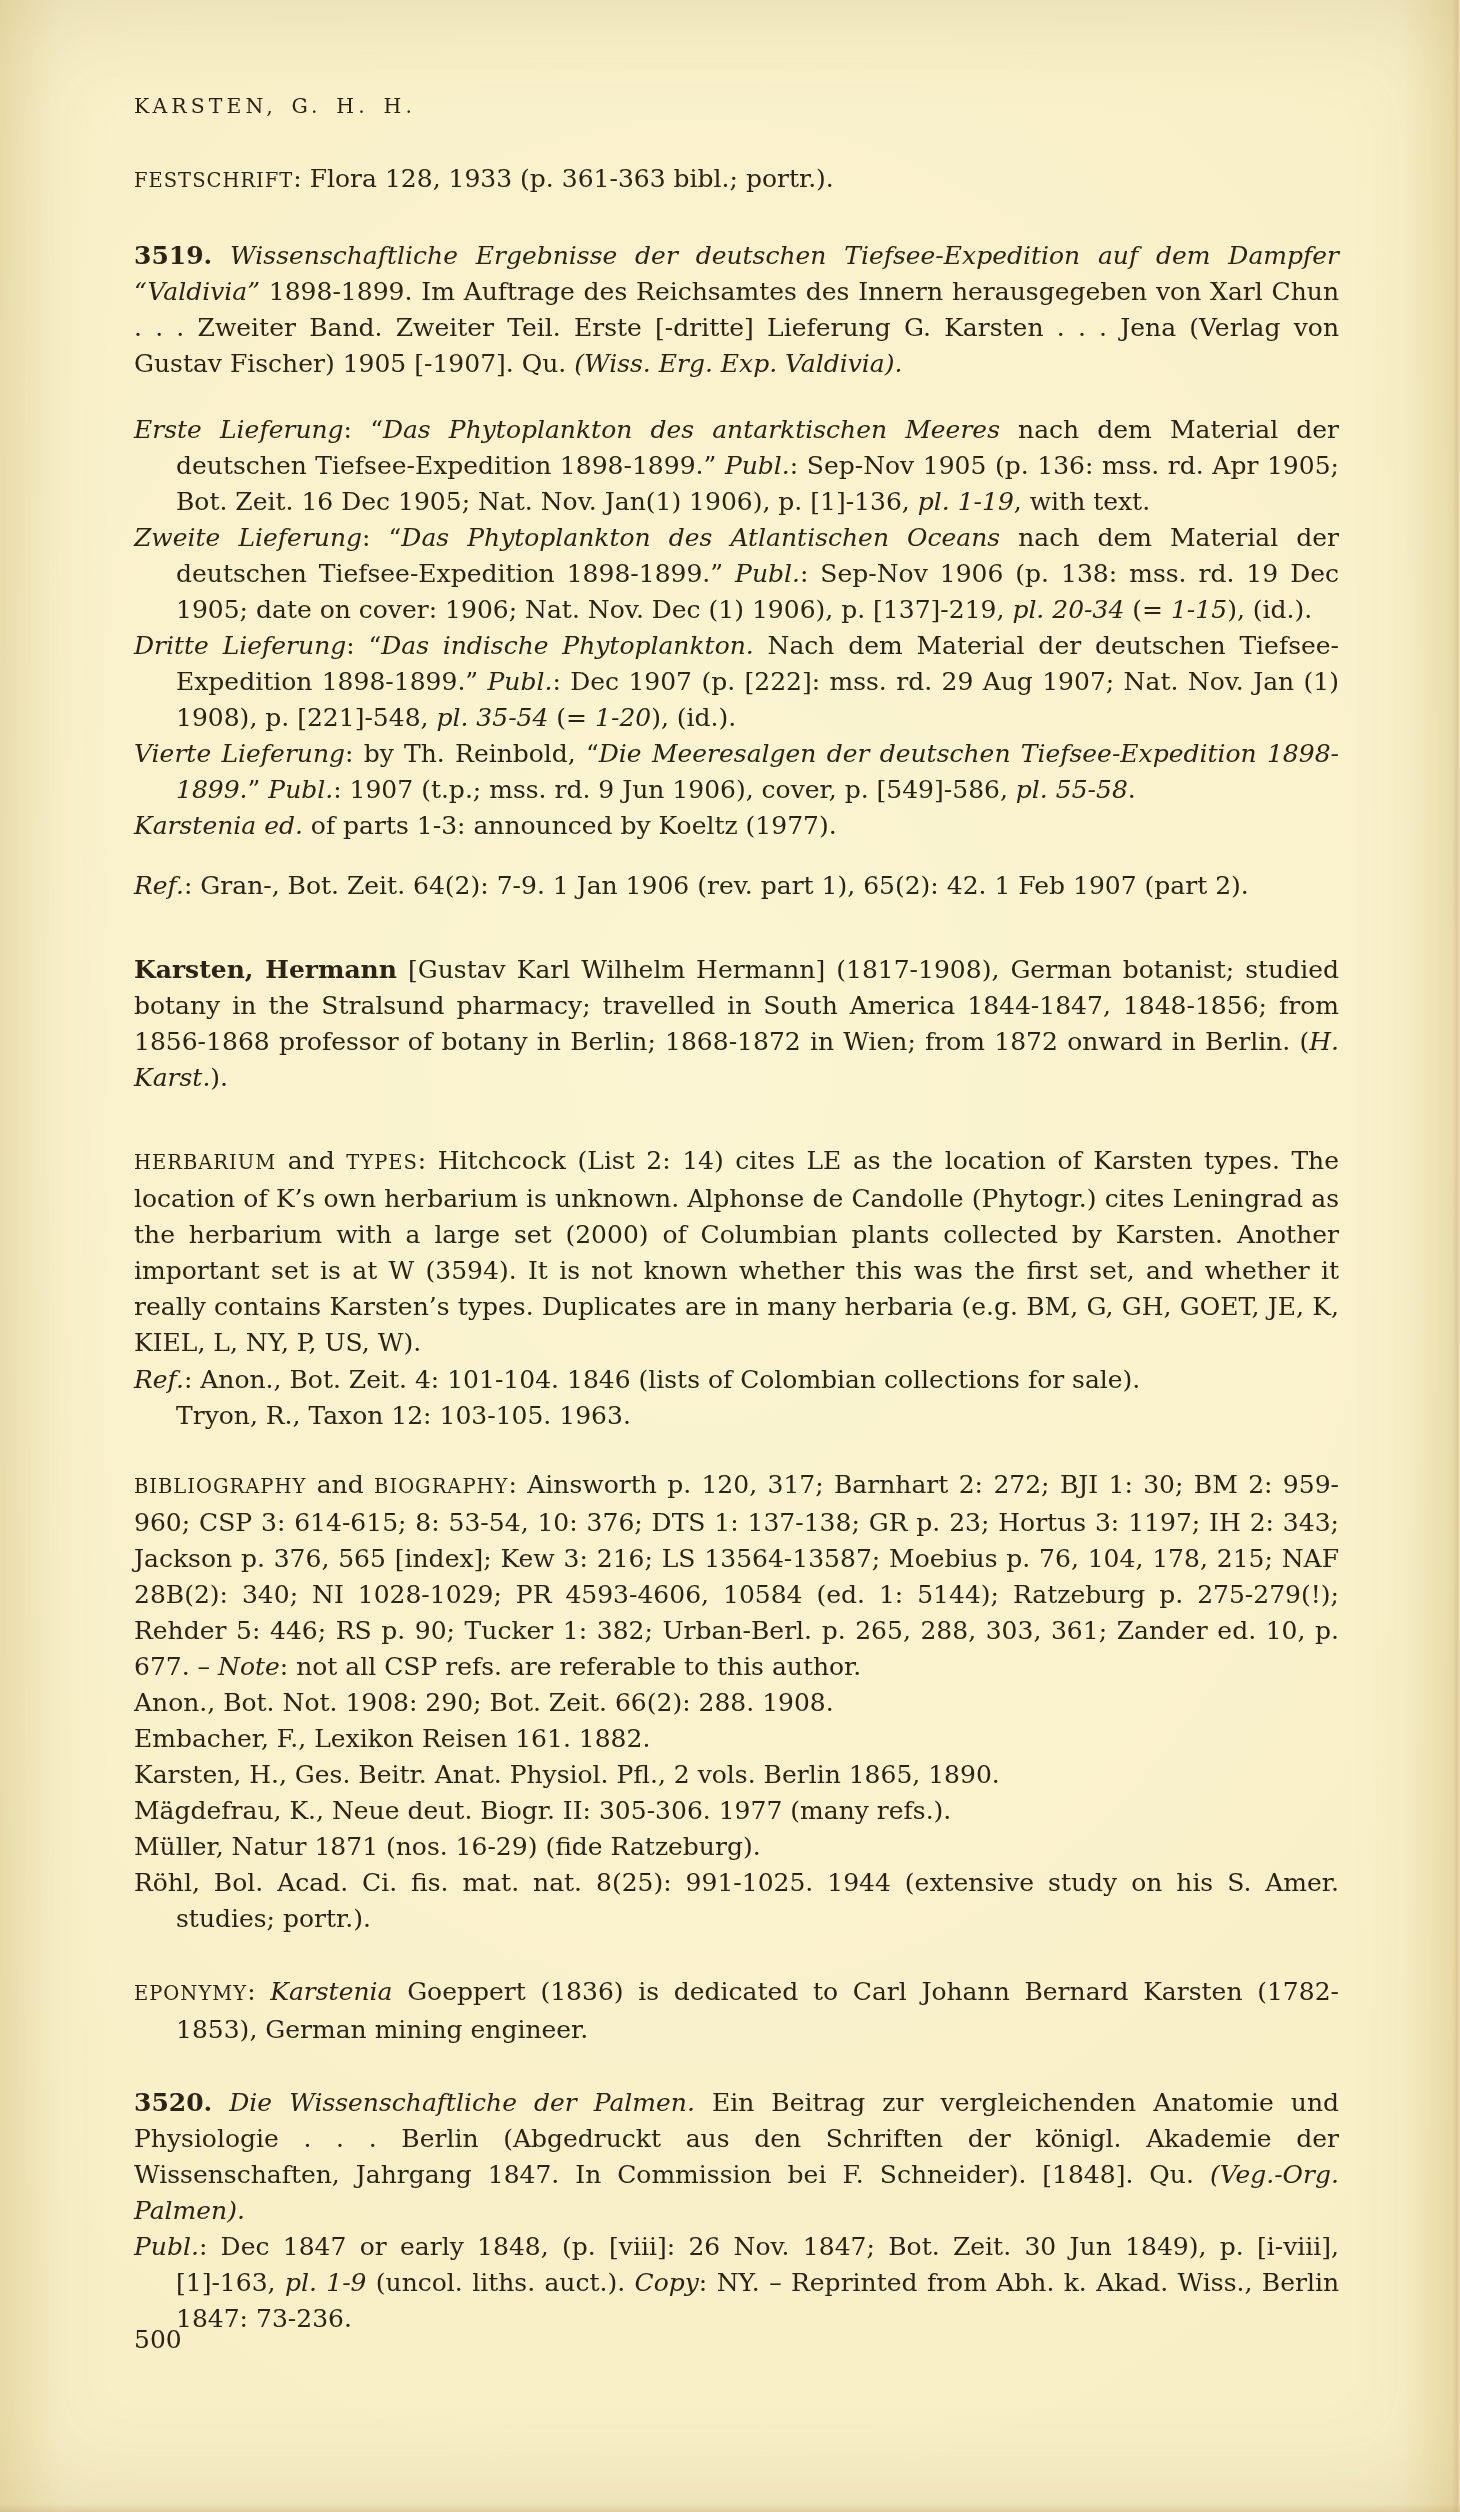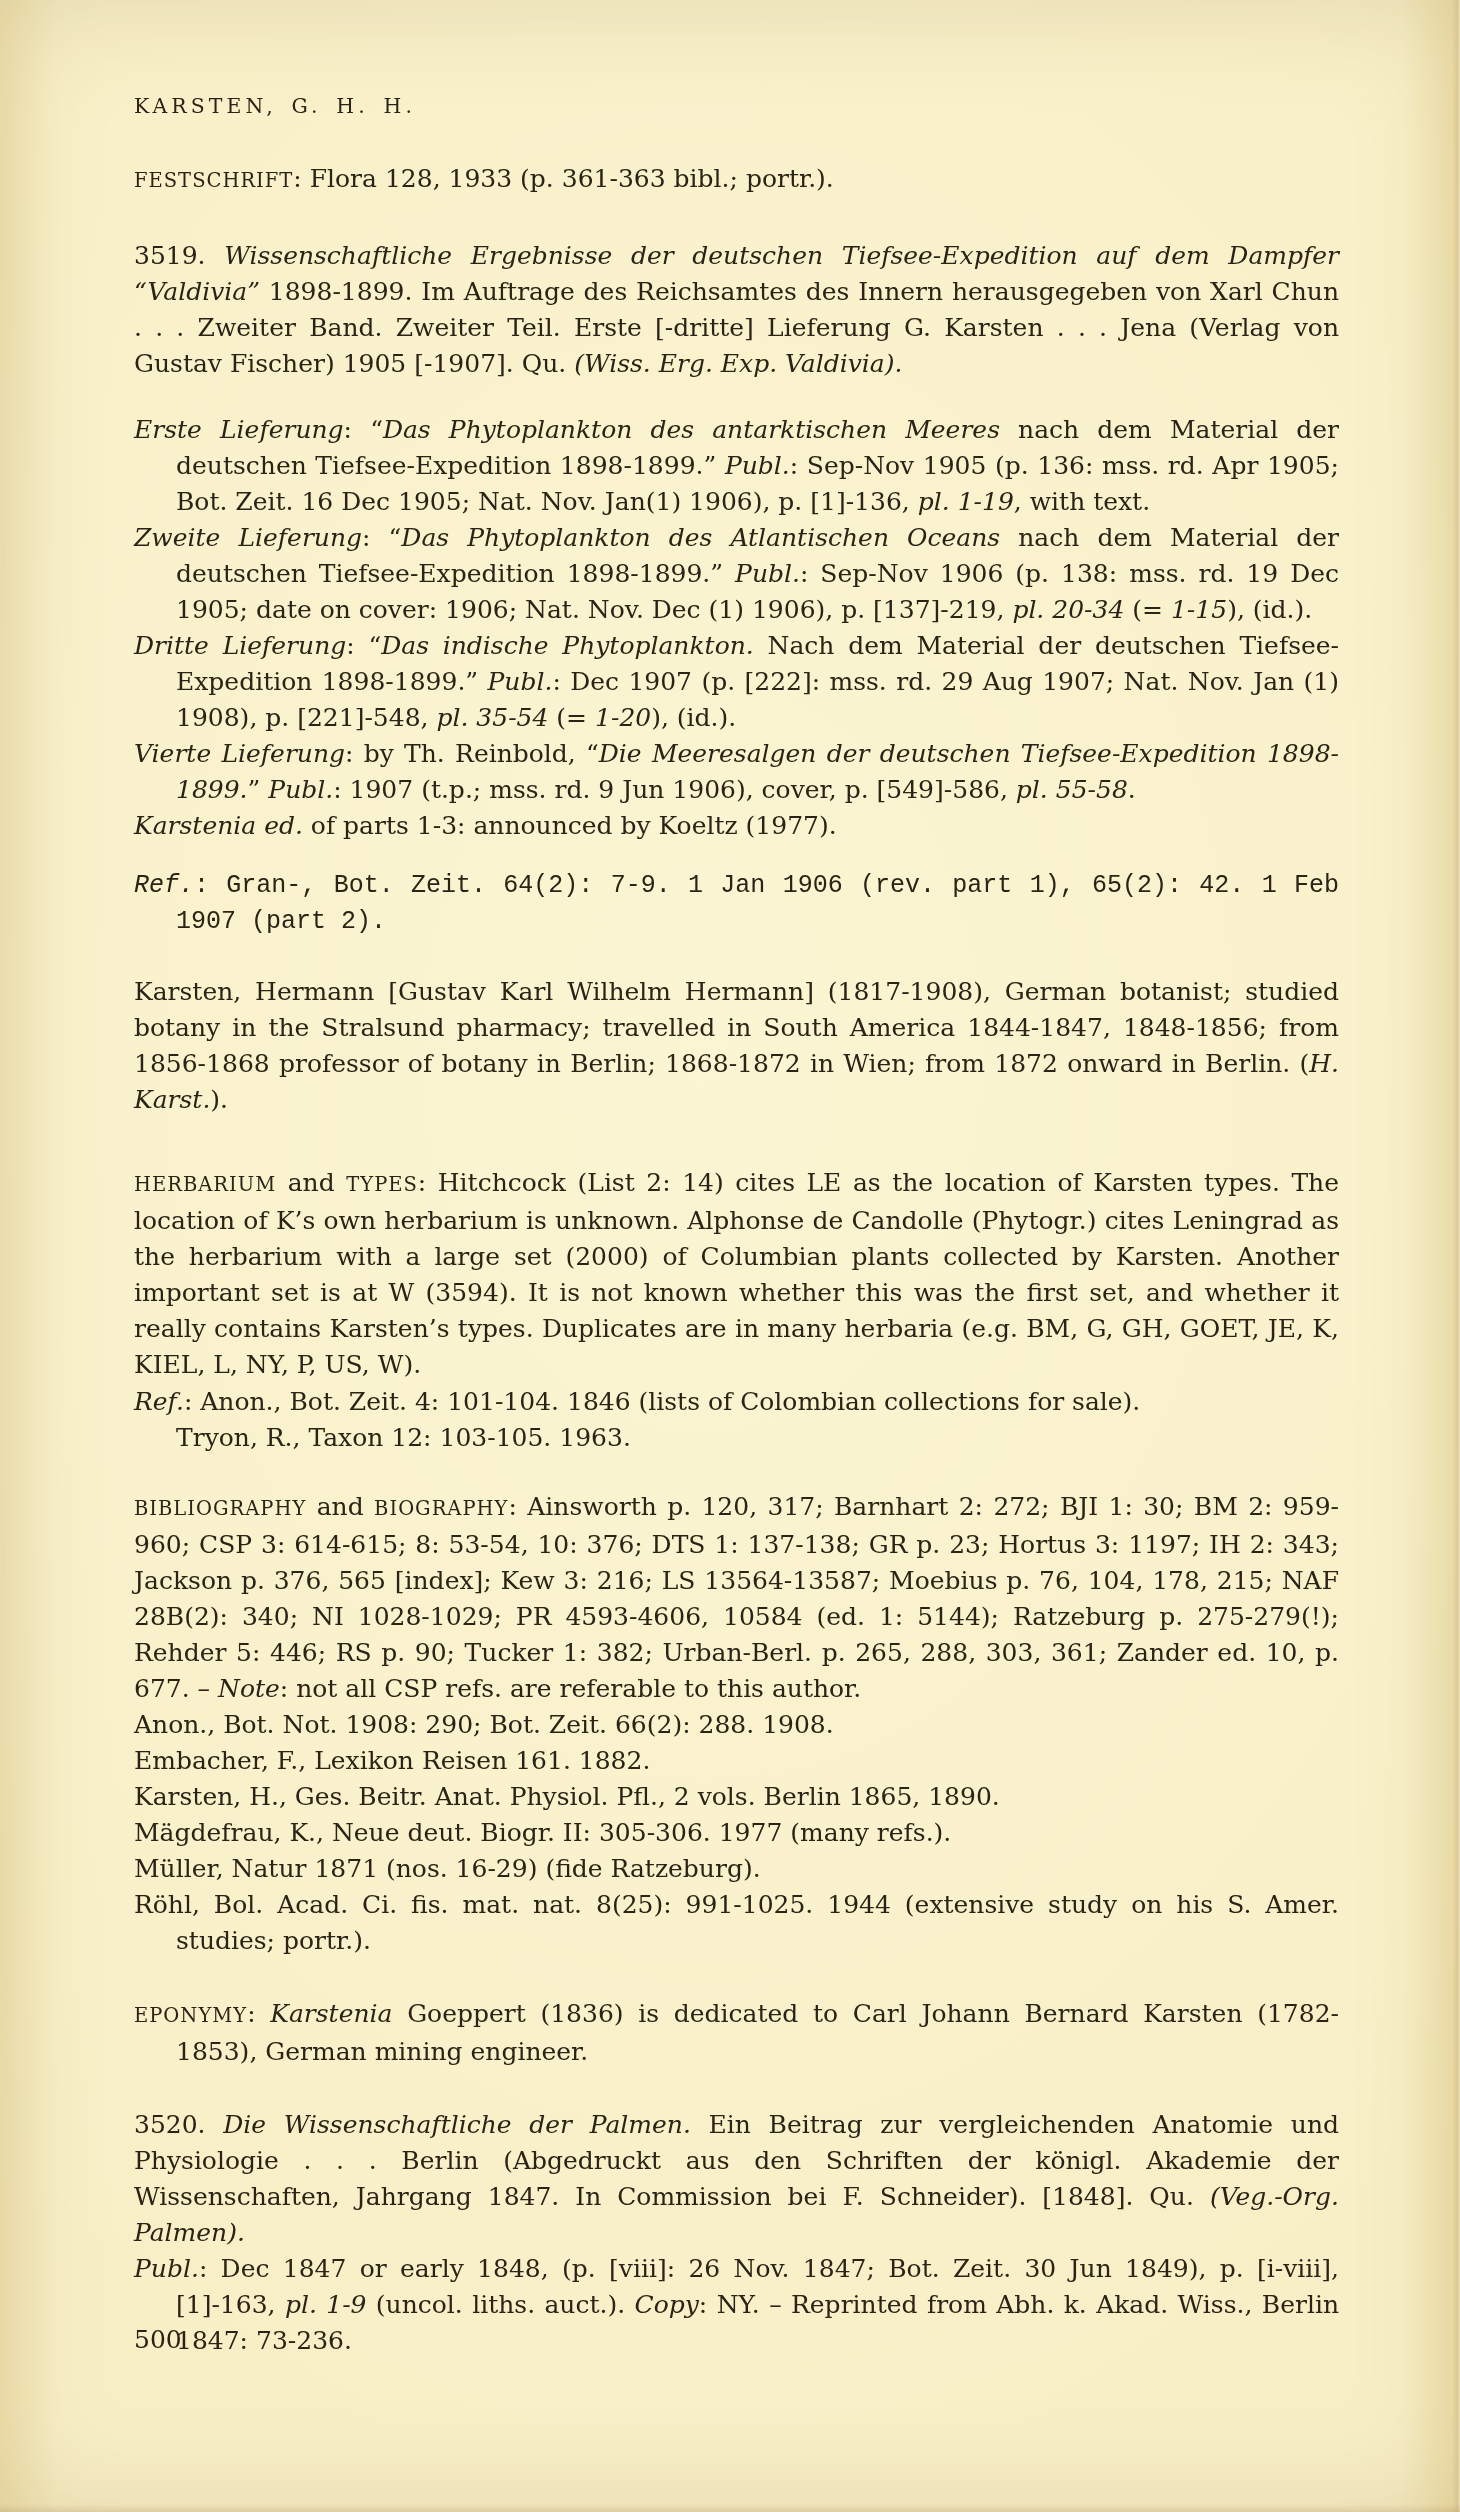--- a/index.html
+++ b/index.html
@@ -38,26 +38,26 @@
     line-height: 29px;
     letter-spacing: 4.1px;
     word-spacing: 4.1px;
     text-align: left;
     margin-bottom: 40px;
   }
   .para { margin: 0; }
   .hang { padding-left: 42px; text-indent: -42px; }
   .ind  { padding-left: 42px; }
   .s-i  { font-style: italic; }
-  .s-b  { font-weight: normal; }
+  .s-b  { font-weight: bold; }
   .s-sc { font-size: 0.78em; letter-spacing: 1px; }
   .mb-fest   { margin-bottom: 39px; }
   .mb-head19 { margin-bottom: 30px; }
   .mb-lief   { margin-bottom: 24px; }
-  .mb-ref19  { margin-bottom: 34px; font-family: Liberation Mono, monospace; }
+  .mb-ref19  { margin-bottom: 48px; }
   .mb-karst  { margin-bottom: 47px; }
   .mb-herb   { margin-bottom: 1.4px; }
   .mb-tryon  { margin-bottom: 33px; }
   .mb-rohl   { margin-bottom: 37px; }
   .mb-epon   { margin-bottom: 37px; }
   .page-number {
     position: absolute;
     left: 134px;
     top: 2322px;
     font-size: 25px;

